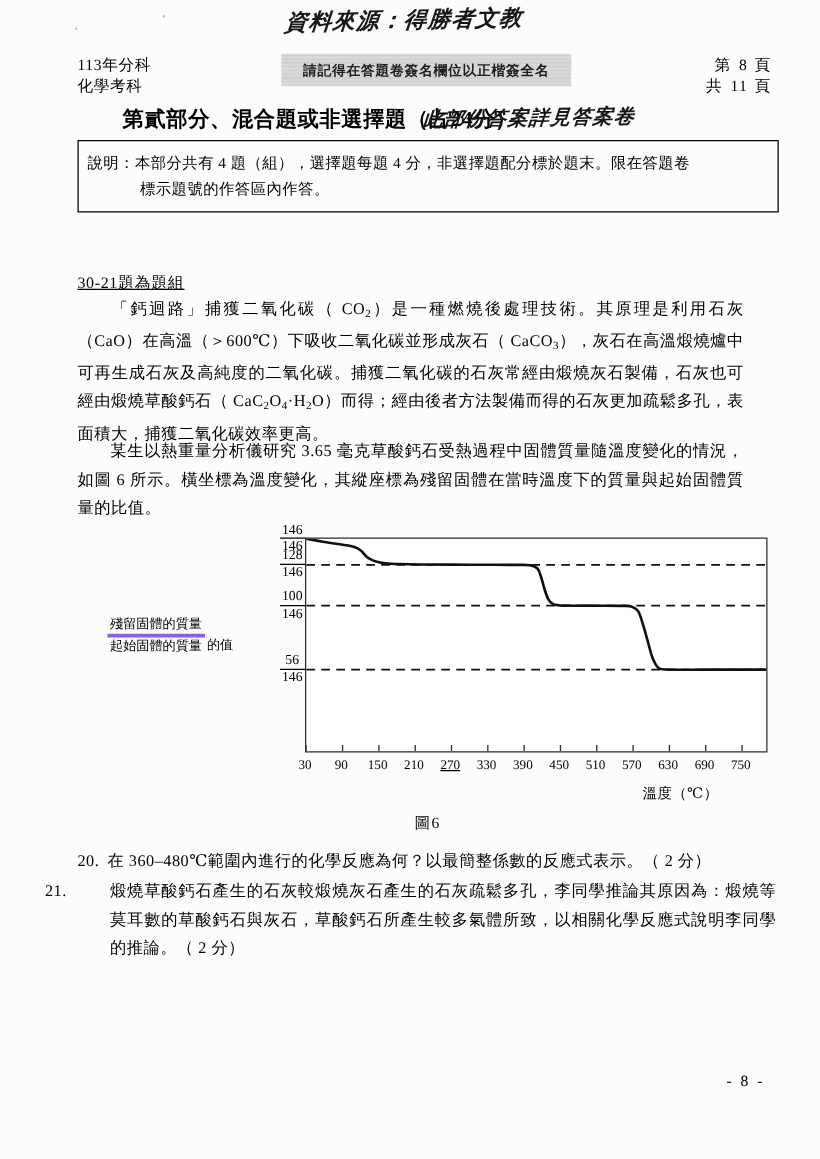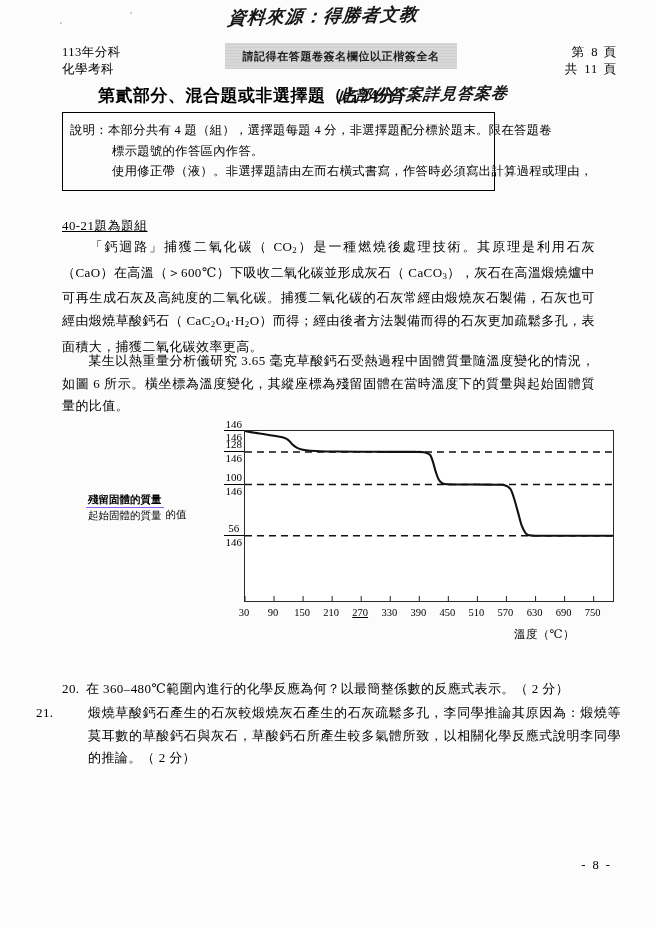--- a/index.html
+++ b/index.html
@@ -97,21 +97,21 @@
     letter-spacing: .5px;
     white-space: nowrap;
     margin-left: 36px;
   }
 
   
   .instr-box {
     position: absolute;
     left: 62px;
     top: 112px;
-    width: 433px;
+    width: 561px;
     border: 1px solid #000;
     box-sizing: border-box;
     padding: 7px 7px 8px 7px;
     font-size: 12.3px;
     line-height: 20.5px;
     letter-spacing: .35px;
   }
   .instr-line { white-space: nowrap; }
   .instr-indent { padding-left: 42px; }
 
@@ -155,21 +155,21 @@
     align-items: center;
     font-size: 10.5px;
     line-height: 13px;
     white-space: nowrap;
   }
   .frac {
     display: inline-block;
     text-align: center;
     vertical-align: middle;
   }
-  .frac .num-t { border-bottom: 1px solid #8b5cf6; padding: 0 2px 1px 2px; display:block;font-weight:bold; }
+  .frac .num-t { border-bottom: 3px solid #8b5cf6; padding: 0 2px 1px 2px; display:block; }
   .frac .num-b { padding: 1px 2px 0 2px; display:block; }
   .ylabel .suffix { margin-left: 2px; align-self: flex-end; padding-bottom: 1px; }
 
   .ytick {
     position: absolute;
     right: 0;
     text-align: center;
     font-size: 11px;
     line-height: 12.5px;
     font-family: "Liberation Serif", serif;
@@ -298,24 +298,23 @@
       <span>頁</span>
     </div>
   </div>
 
   <div class="sec-title">第貳部分、混合題或非選擇題（占24分）</div>
   <div id="hw-note" class="handwriting">此部份答案詳見答案卷</div>
 
   <div class="instr-box">
     <div class="instr-line">說明：本部分共有 4 題（組），選擇題每題 4 分，非選擇題配分標於題末。限在答題卷</div>
     <div class="instr-line instr-indent">標示題號的作答區內作答。</div>
-    <div class="instr-line instr-indent">使用修正帶（液）。非選擇題請由左而右橫式書寫，作答時必須寫出計算過程或理由，</div>
-  </div>
-
-  <div class="group-label">40-21題為題組</div>
+  </div>
+
+  <div class="group-label">30-21題為題組</div>
 
   <div class="para" id="para1">
     <span class="ind"></span><span>「鈣迴路」捕獲二氧化碳（ CO</span><sub>2</sub><span>）是一種燃燒後處理技術。其原理是利用石灰（CaO）在高溫（＞600℃）下吸收二氧化碳並形成灰石（ CaCO</span><sub>3</sub><span>），灰石在高溫煅燒爐中可再生成石灰及高純度的二氧化碳。捕獲二氧化碳的石灰常經由煅燒灰石製備，石灰也可經由煅燒草酸鈣石（ CaC</span><sub>2</sub><span>O</span><sub>4</sub><span>·H</span><sub>2</sub><span>O）而得；經由後者方法製備而得的石灰更加疏鬆多孔，表面積大，捕獲二氧化碳效率更高。</span>
   </div>
 
   <div class="para" id="para2">
     <span class="ind"></span><span>某生以熱重量分析儀研究 3.65 毫克草酸鈣石受熱過程中固體質量隨溫度變化的情況，如圖 6 所示。橫坐標為溫度變化，其縱座標為殘留固體在當時溫度下的質量與起始固體質量的比值。</span>
   </div>
 
   <div class="chart-wrap">
@@ -384,20 +383,21 @@
         <span class="xtick" style="left: 203.368px;">450</span>
         <span class="xtick" style="left: 232.421px;">510</span>
         <span class="xtick" style="left: 261.474px;">570</span>
         <span class="xtick" style="left: 290.526px; font-family: Liberation Serif, serif;">630</span>
         <span class="xtick" style="left: 319.579px;">690</span>
         <span class="xtick" style="left: 348.632px;">750</span>
       </div>
 
     <div class="xaxis-title">溫度（℃）</div>
 
+    <div class="fig-caption">圖6</div>
   </div>
 
   <div class="q" id="q20">
     <span class="qnum">20.</span><span class="qbody">在 360–480℃範圍內進行的化學反應為何？以最簡整係數的反應式表示。（ 2 分）</span>
   </div>
 
   <div class="q" id="q21">
     <span class="qnum">21.</span><span class="qbody">煅燒草酸鈣石產生的石灰較煅燒灰石產生的石灰疏鬆多孔，李同學推論其原因為：煅燒等莫耳數的草酸鈣石與灰石，草酸鈣石所產生較多氣體所致，以相關化學反應式說明李同學的推論。（ 2 分）</span>
   </div>
 

